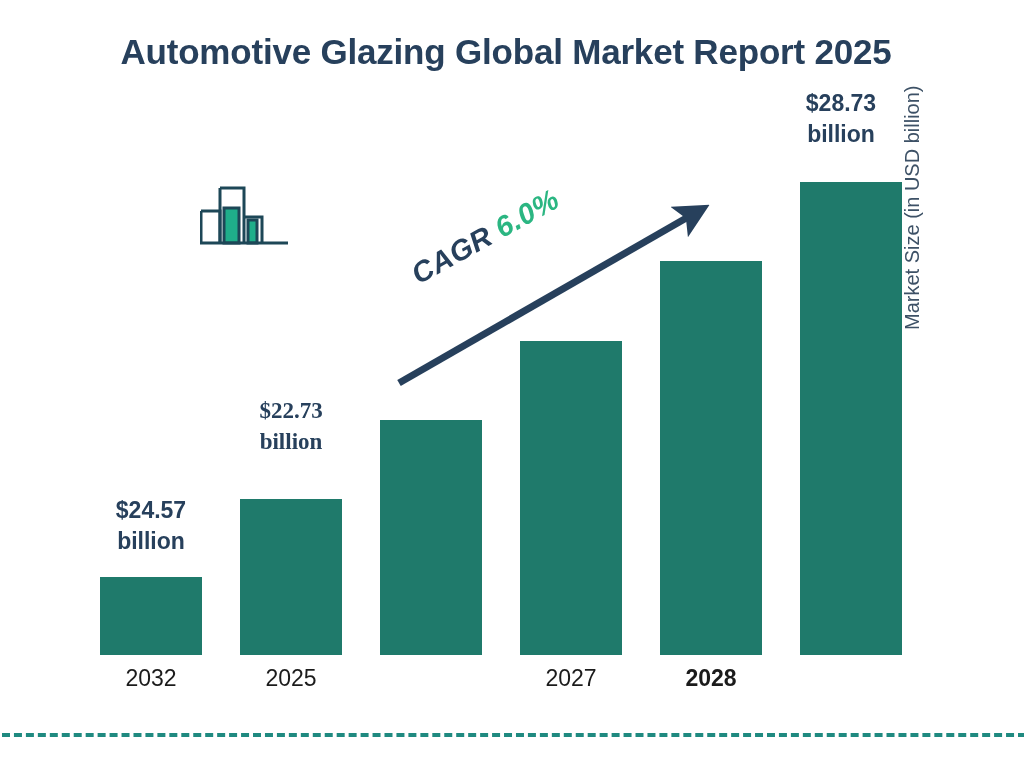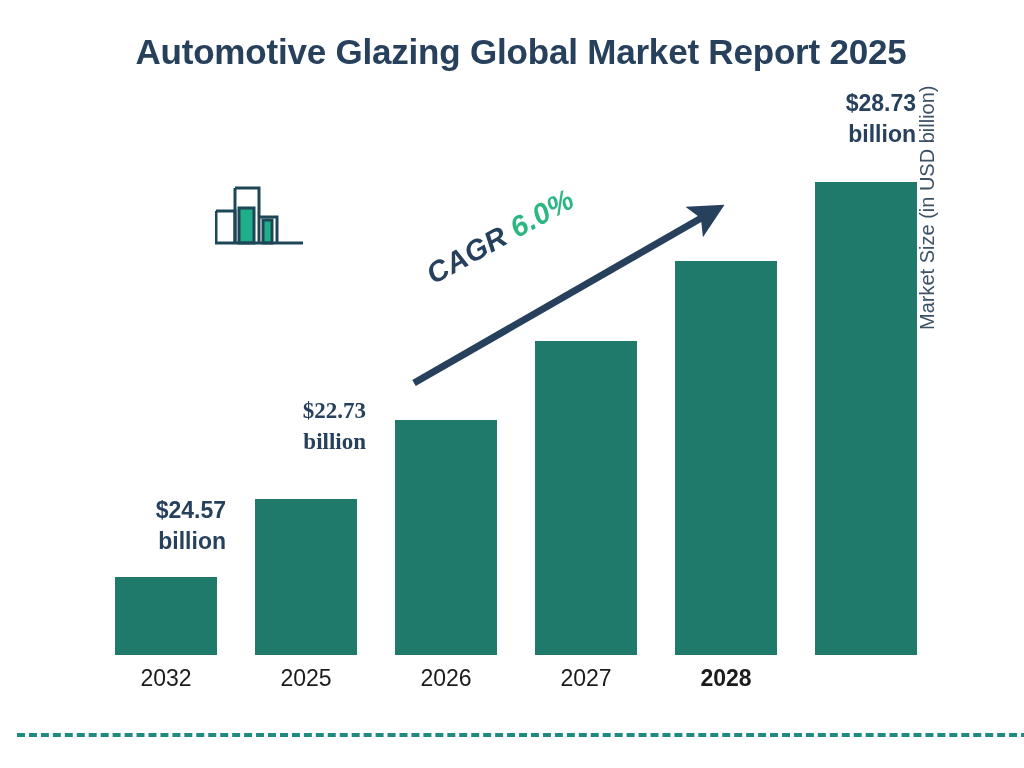--- a/index.html
+++ b/index.html
@@ -11,21 +11,21 @@
     width: 1024px;
     height: 768px;
     position: relative;
     overflow: hidden;
     font-family: "Liberation Sans", sans-serif;
     -webkit-font-smoothing: antialiased;
   }
 
   #chart-root {
     position: absolute;
-    left: 17px; top: 0;
+    left: 2px; top: 0;
     width: 840px;
     height: 768px;
   }
 
   
   .chart-title {
     position: absolute;
     left: 96px;
     top: 30px;
     width: 816px;
@@ -72,21 +72,21 @@
     top: 0px;
   }
 
   
   .bar {
     position: absolute;
     background: #1f7a6b;
   }
   .bar-value-label {
     position: absolute;
-    text-align: right;
+    text-align: center;
     font-size: 23px;
     font-weight: bold;
     line-height: 1.35;
     color: #27405c;
     white-space: pre-line;
   }
   .x-tick-label {
     position: absolute;
     text-align: center;
     font-size: 23px;
@@ -170,21 +170,20 @@
 
   <div class="bar-value-label" style="left:89px; top:495px; width:120px;">$24.57
 billion</div>
   <div class="bar-value-label" style="left:229px; top:395px; width:120px;font-family:Liberation Serif, serif;">$22.73
 billion</div>
   <div class="bar-value-label" style="left:779px; top:88px; width:120px;">$28.73
 billion</div>
 
   <div class="x-tick-label" style="left:89px; top:665px; width:120px;">2032</div>
   <div class="x-tick-label" style="left:229px; top:665px; width:120px;">2025</div>
-  <div class="x-tick-label" style="left:369px; top:665px; width:120px;">2026</div>
   <div class="x-tick-label" style="left:509px; top:665px; width:120px;">2027</div>
   <div class="x-tick-label" style="left:649px; top:665px; width:120px;font-weight:bold;">2028</div>
 
   <svg class="cagr-arrow-svg" viewBox="0 0 1024 768">
     <defs>
       <marker id="arrowhead" markerWidth="5" markerHeight="5" refX="2.6" refY="2.5" orient="auto">
         <path d="M0,0 L5,2.5 L0,5 L1.1,2.5 Z" fill="#27405c"></path>
       </marker>
     </defs>
     <line x1="397" y1="383" x2="693" y2="213" stroke="#27405c" stroke-width="7" stroke-linecap="butt" marker-end="url(#arrowhead)"></line>

